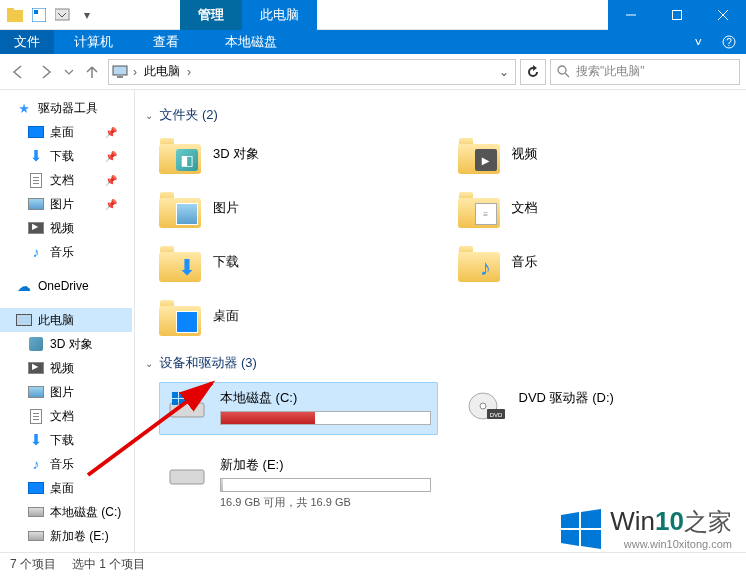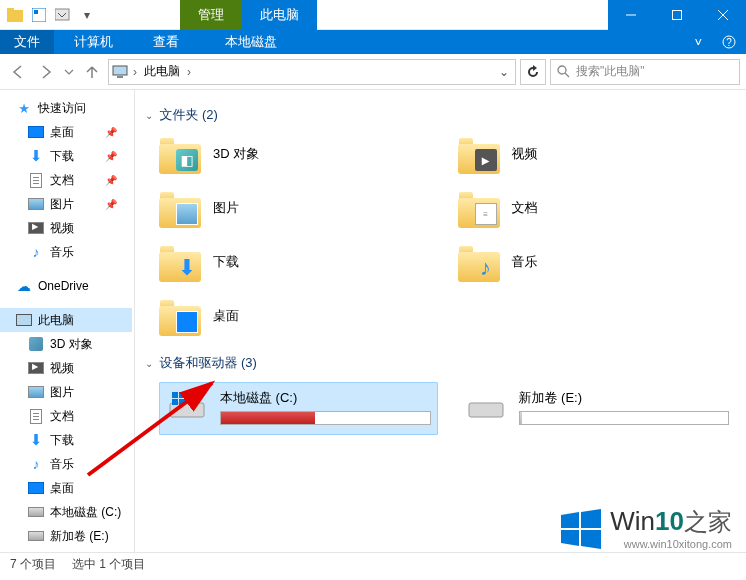--- a/index.html
+++ b/index.html
@@ -3,21 +3,21 @@
 <meta charset="utf-8">
 <style>
 * { box-sizing: border-box; margin: 0; padding: 0; font-family: "Microsoft YaHei", "Segoe UI", sans-serif; }
 body { width: 746px; height: 580px; background: #fff; font-size: 12px; color: #000; position: relative; overflow: hidden; }
 
 
 .titlebar { height: 30px; background: #fff; display: flex; align-items: center; border-bottom: 1px solid #e5e5e5; }
 .titlebar .qat { display: flex; align-items: center; padding-left: 4px; }
 .titlebar .qat-icon { width: 22px; height: 22px; display: flex; align-items: center; justify-content: center; margin-right: 2px; }
 .titlebar .tab { height: 30px; line-height: 30px; padding: 0 18px; font-size: 13px; position: relative; }
-.titlebar .tab.manage-label { background: #4d7c0f; color: #fff; }
+.titlebar .tab.manage-label { background: #0369a1; color: #fff; font-weight: bold; }
 .titlebar .tab.context { background: #0078d7; color: #fff; }
 .titlebar .controls { margin-left: auto; display: flex; }
 .titlebar .ctrl { width: 46px; height: 30px; display: flex; align-items: center; justify-content: center; color: #fff; background: #0078d7; }
 .titlebar .ctrl.close { background: #0078d7; }
 
 
 .ribbon { height: 24px; background: #0078d7; display: flex; align-items: center; color: #fff; font-size: 13px; justify-content: center; }
 .ribbon .file-tab { background: #0063b1; height: 24px; line-height: 24px; padding: 0 14px; }
 .ribbon .r-tab { height: 24px; line-height: 24px; padding: 0 20px; color: #fff; }
 .ribbon .r-tab.drive { margin-left: 6px; }
@@ -219,21 +219,21 @@
   </div>
 </div>
 
 <div class="main">
 
   <div class="sidebar">
     <div class="sidebar-scroll">
       <div style="height:6px"></div>
       <div class="side-item">
         <span class="side-icon ico-quick">★</span>
-        <span>快速访问</span>
+        <span>驱动器工具</span>
       </div>
       <div class="side-item level2">
         <span class="side-icon">
             <span class="ico-desk"></span>
           </span>
         <span>桌面</span>
         <span class="pin">📌</span>
       </div>
       <div class="side-item level2">
         <span class="side-icon ico-down">⬇</span>
@@ -405,28 +405,42 @@
         <div class="drive-info">
           <div class="drive-title">本地磁盘 (C:)</div>
           <div class="drive-bar">
               <div class="drive-bar-fill red" id="fill-c" style="width: 45%;"></div>
             </div>
         </div>
       </div>
       <div class="drive-item">
         <div class="drive-icon">
           <svg width="42" height="34">
+              <ellipse cx="18" cy="17" rx="14" ry="13" fill="#eee" stroke="#aaa"></ellipse>
+              <ellipse cx="18" cy="17" rx="3" ry="3" fill="#fff" stroke="#888"></ellipse>
+              <rect x="22" y="20" width="18" height="10" rx="1" fill="#444"></rect>
+              <text x="31" y="28" fill="#fff" font-size="6" text-anchor="middle">DVD</text>
+            </svg>
+        </div>
+        <div class="drive-info">
+          <div class="drive-title">DVD 驱动器 (D:)</div>
+        </div>
+      </div>
+      <div class="drive-item">
+        <div class="drive-icon">
+          <svg width="42" height="34">
               <rect x="4" y="14" width="34" height="14" rx="2" fill="#d8d8d8" stroke="#999"></rect>
             </svg>
         </div>
         <div class="drive-info">
           <div class="drive-title">新加卷 (E:)</div>
           <div class="drive-bar">
               <div class="drive-bar-fill gray" id="fill-e" style="width: 1%;"></div>
             </div>
+          <div class="drive-sub">16.9 GB 可用，共 16.9 GB</div>
         </div>
       </div>
     </div>
   </div>
 </div>
 
 <div class="statusbar">
   <span>7 个项目</span>
   <span>选中 1 个项目</span>
 </div>

